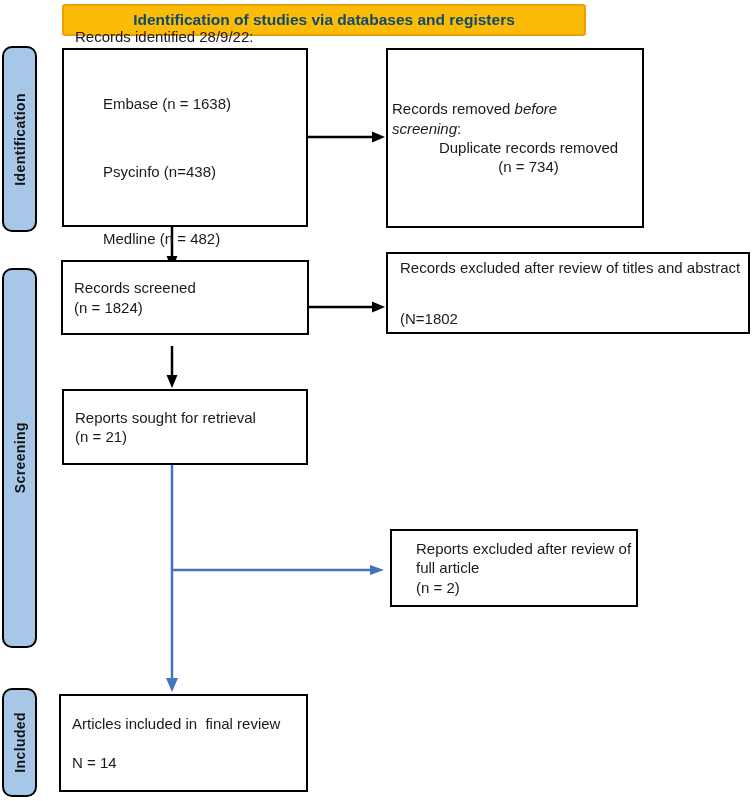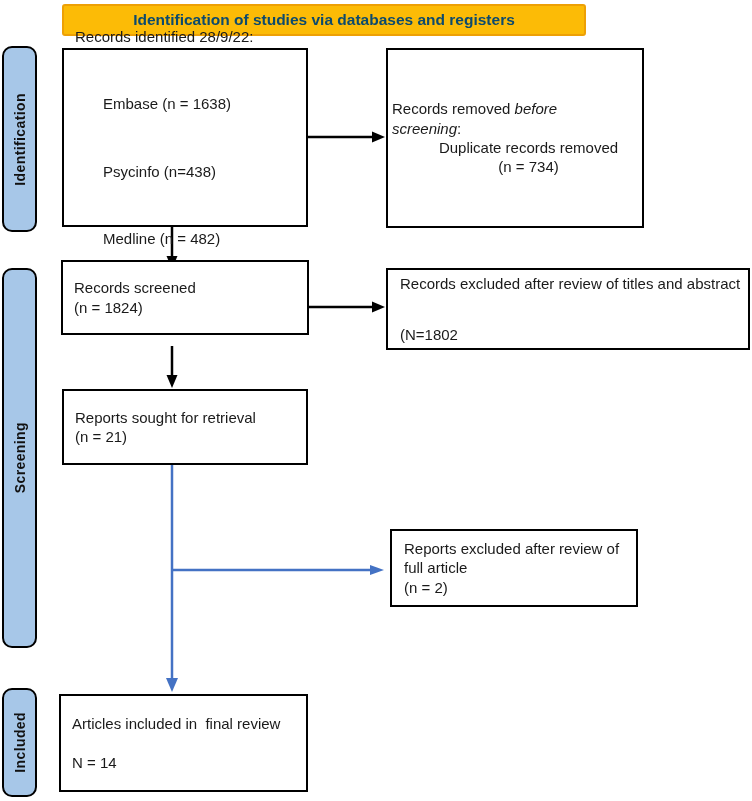--- a/index.html
+++ b/index.html
@@ -43,23 +43,23 @@
     padding-left:11px;padding-right:2px;
   }
   .line{font-size:15px;line-height:19.4px;white-space:pre;}
   .ind{padding-left:28px;}
   .ind2{padding-left:25px;text-align:center;}
   .spacer{height:19.4px;}
 
   .box.b-identified{left:62px;top:48px;width:246px;height:179px;gap:48px;}
   .box.b-removed{left:386px;top:48px;width:258px;height:180px;padding-left:4px;}
   .box.b-screened{left:61px;top:260px;width:248px;height:75px;}
-  .box.b-excluded-titles{left:386px;top:268px;width:364px;height:82px;padding-left:12px;gap:32px;}
+  .box.b-excluded-titles{left:386px;top:252px;width:364px;height:82px;padding-left:12px;gap:32px;}
   .box.b-sought{left:62px;top:389px;width:246px;height:76px;}
-  .box.b-excluded-full{left:390px;top:529px;width:248px;height:78px;padding-left:12px;}
+  .box.b-excluded-full{left:390px;top:529px;width:248px;height:78px;padding-left:24px;}
   .box.b-final{left:59px;top:694px;width:249px;height:98px;}
 </style>
 </head>
 <body>
 
 <div id="canvas">
 
   <svg id="flow-arrows" width="752" height="801" viewBox="0 0 752 801">
     <line class="lineblk" x1="308" y1="137" x2="373" y2="137"></line>
     <polygon class="headblk" points="372,131.5 372,142.5 385,137"></polygon>

